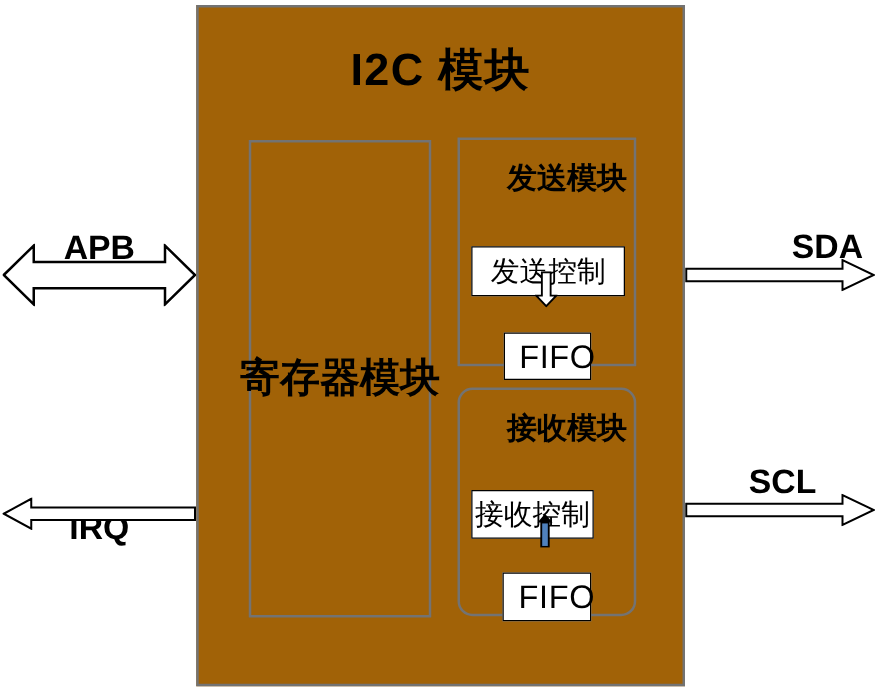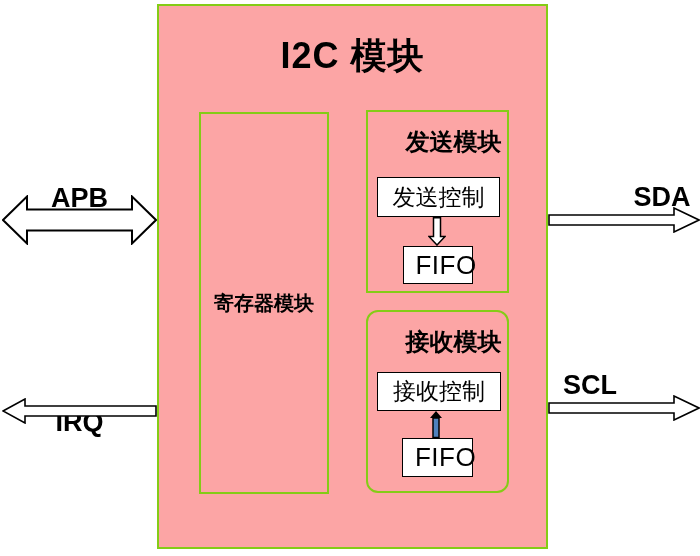--- a/index.html
+++ b/index.html
@@ -7,64 +7,64 @@
     position: relative;
     width: 700px;
     height: 556px;
     background: #ffffff;
     color: #000000;
     font-family: "Liberation Sans", "DejaVu Sans", sans-serif;
     overflow: hidden;
   }
   .box {
     position: absolute;
-    background: #fca5a5;
-    border: 2px solid #84cc16;
+    background: #a16207;
+    border: 2px solid #737373;
     box-sizing: border-box;
   }
   .outer-box { left: 157px; top: 4px; width: 391px; height: 545px; }
   .diagram-title {
     position: absolute; left: 0; right: 0; top: 26px;
     text-align: center;
     font-size: 36px; font-weight: 700; letter-spacing: 1px;
   }
   .register-box {
-    left: 40px; top: 106px; width: 130px; height: 382px;
+    left: 40px; top: 106px; width: 146px; height: 382px;
     display: flex; align-items: center; justify-content: center;
-    font-size: 20px; font-weight: 600; white-space: nowrap;
+    font-size: 32px; font-weight: 600; white-space: nowrap;
   }
   .module-box { width: 143px; height: 183px; }
   .send-box { left: 207px; top: 104px; }
   .recv-box { left: 207px; top: 304px; border-radius: 12px; }
   .module-label {
     position: absolute; left: 0; right: 0; top: 14px;
     text-align: center; font-size: 24px; font-weight: 700; padding-left: 32px;
   }
   .inner-box {
     position: absolute; background: #ffffff;
     border: 1.5px solid #000000; box-sizing: border-box;
-    display: flex; align-items: center; justify-content: center;
+    display: flex; align-items: center; justify-content: center; margin-top: 20px;
   }
   .control-box { font-size: 23px; font-weight: 400; }
   .send-box .control-box { left: 9px; top: 65px; width: 123px; height: 40px; }
-  .recv-box .control-box { left: 9px; top: 60px; width: 124px; height: 39px; }
+  .recv-box .control-box { left: 9px; top: 60px; width: 98px; height: 39px; }
   .fifo-box { font-size: 26px; font-weight: 400; letter-spacing: 0.5px; padding-left: 16px; }
   .send-box .fifo-box { left: 35px; top: 134px; width: 70px; height: 38px; }
   .recv-box .fifo-box { left: 34px; top: 126px; width: 71px; height: 39px; }
   .flow-arrow { position: absolute; }
   .send-box .flow-arrow { left: 60px; top: 105px; }
   .recv-box .flow-arrow { left: 60px; top: 99px; }
   .port-label {
     position: absolute; text-align: center;
     font-size: 27px; font-weight: 700; line-height: 27px;
   }
   .apb-label { left: 2px; top: 185px; width: 155px; }
   .irq-label { left: 2px; top: 373px; width: 155px; margin-top: 36px; }
   .sda-label { left: 548px; top: 184px; width: 152px; margin-left: 38px; }
-  .scl-label { left: 516px; top: 372px; width: 148px; }
+  .scl-label { left: 552px; top: 372px; width: 148px; }
   .port-arrow { position: absolute; }
   .apb-arrow { left: 2px; top: 195px; }
   .irq-arrow { left: 2px; top: 398px; }
   .sda-arrow { left: 548px; top: 207px; }
   .scl-arrow { left: 548px; top: 395px; }
 </style>
 </head>
 <body>
 
 <div class="canvas">

